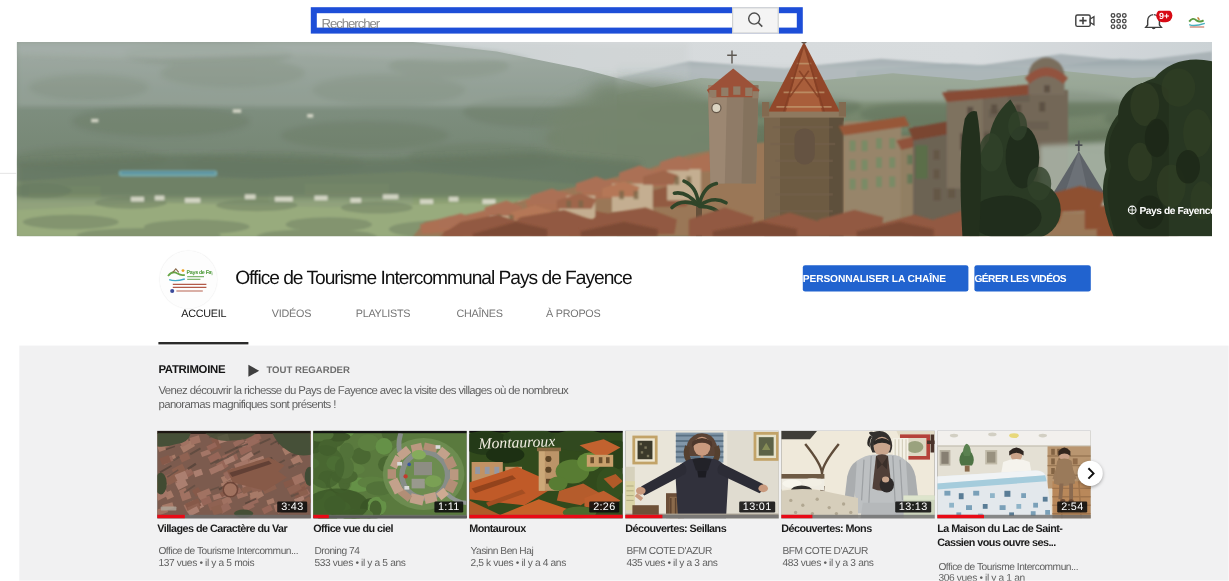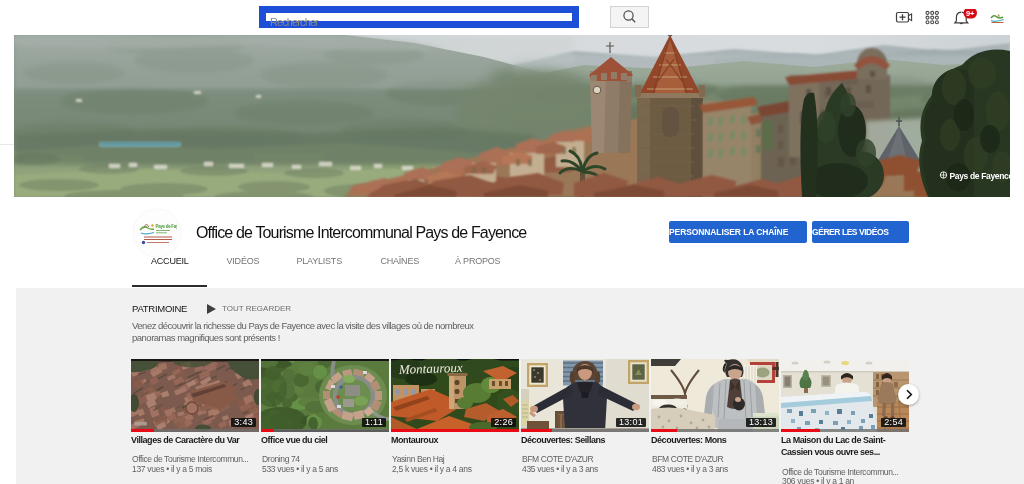--- a/index.html
+++ b/index.html
@@ -1,34 +1,34 @@
 <!DOCTYPE html>
 <html><head><meta charset="utf-8"><style>
 *{margin:0;padding:0;box-sizing:border-box}
 html,body{width:1024px;height:484px;font-family:"Liberation Sans",sans-serif;background:#fff;overflow:hidden;position:relative}
 .abs{position:absolute}
 
-.searchbox{position:absolute;left:259px;top:6px;width:320px;height:22px;border:7px solid #1d4ed8;background:#fff;color:#8a8a8a;font-size:11px;letter-spacing:-0.9px;line-height:19px;padding-left:4px}
+.searchbox{position:absolute;left:259px;top:6px;width:410px;height:22px;border:5px solid #1d4ed8;background:#fff;color:#8a8a8a;font-size:11px;letter-spacing:-0.9px;line-height:19px;padding-left:4px}
 .sbtn{position:absolute;left:610px;top:6px;width:39px;height:22px;border:1px solid #d0d2d3;background:#f4f4f4}
 
 #banner{position:absolute;left:14px;top:35px;width:996px;height:162px}
 
 .chead{position:absolute;left:0;top:197px;width:1024px;height:91px;background:#fff}
 .avatar{position:absolute;left:133px;top:209px;width:48px;height:48px;border-radius:50%;background:#fdfdfd;box-shadow:0 0 1px rgba(0,0,0,0.12)}
 .ctitle{position:absolute;left:196px;top:224px;font-size:16px;color:#111;letter-spacing:-0.85px}
 .btn{position:absolute;top:221px;height:22px;background:#2163cf;color:#fff;font-weight:bold;font-size:10px;text-align:left;border-radius:2px;letter-spacing:0.2px}
 #btn1{left:669px;width:138px;line-height:22px;font-size:8.5px;letter-spacing:-0.1px}
 #btn2{left:812px;width:97px;line-height:22px;font-size:8.5px;letter-spacing:-0.45px}
 .tab{position:absolute;top:256px;font-size:9px;font-weight:normal;color:#757575;letter-spacing:-0.2px}
 .tab.act{color:#151515}
 .underline{position:absolute;left:132px;top:285px;width:75px;height:2px;background:#2b2b2b}
 
 .section{position:absolute;left:16px;top:288px;width:1008px;height:196px;background:#f1f1f2}
-.shelf-title{position:absolute;left:132px;top:302.5px;font-size:9.5px;font-weight:normal;color:#141414;letter-spacing:-0.25px}
-.watchall{position:absolute;left:222px;top:304px;font-size:8px;font-weight:normal;color:#6d6d6d;letter-spacing:0px}
+.shelf-title{position:absolute;left:132px;top:302.5px;font-size:9.5px;font-weight:bold;color:#141414;letter-spacing:-0.25px}
+.watchall{position:absolute;left:222px;top:304px;font-size:8px;font-weight:bold;color:#6d6d6d;letter-spacing:0px}
 .play-tri{position:absolute;left:207px;top:304px;width:0;height:0;border-left:9px solid #3f3f3f;border-top:5.5px solid transparent;border-bottom:5.5px solid transparent}
 .desc{position:absolute;left:132px;top:320px;font-size:9.5px;color:#5f5f5f;letter-spacing:-0.5px;line-height:12.1px;white-space:nowrap}
 
 .card{position:absolute;top:359px;width:128px}
 .thumb{position:absolute;top:0;left:0;width:128px;height:73px;background:#888;overflow:hidden}
 .dur{position:absolute;right:3px;bottom:5px;background:rgba(12,12,12,0.88);color:#fff;font-size:9px;font-weight:normal;padding:0 3px;line-height:9.5px;height:9.5px;border-radius:1px;letter-spacing:0.3px}
 .pbar{position:absolute;left:0;bottom:0;width:128px;height:3.5px;background:rgba(110,110,110,0.8)}
 .pred{position:absolute;left:0;bottom:0;height:3.5px;background:#e90a16}
 .vtitle{position:absolute;top:75px;left:0;font-size:9px;font-weight:bold;color:#1b1b1b;line-height:12.3px;letter-spacing:-0.45px;white-space:nowrap}
 .vchan{position:absolute;top:95px;left:1px;font-size:8.5px;color:#616161;letter-spacing:-0.4px;white-space:nowrap}

